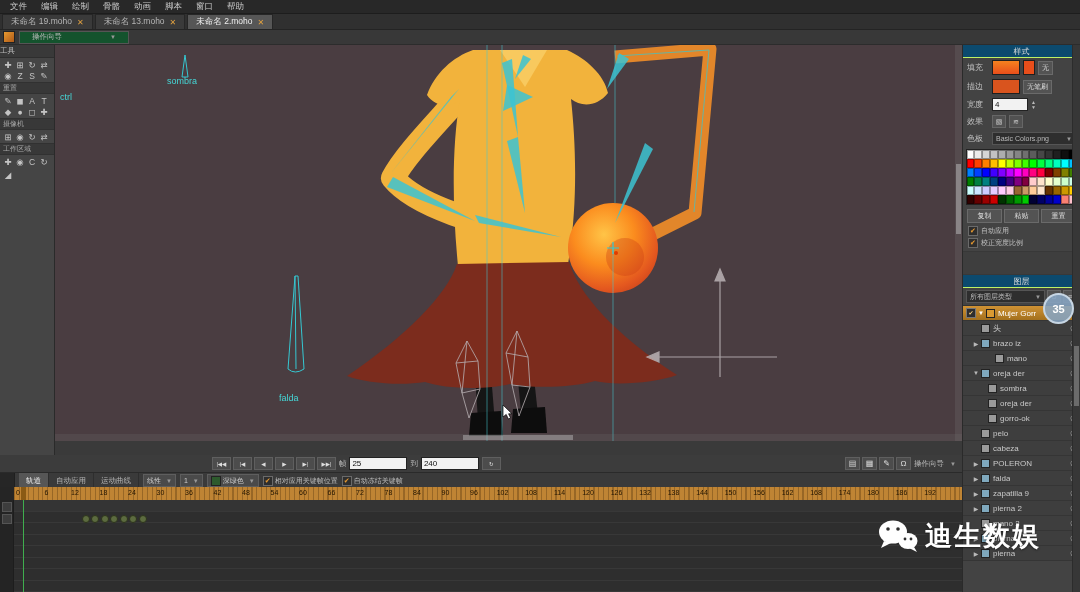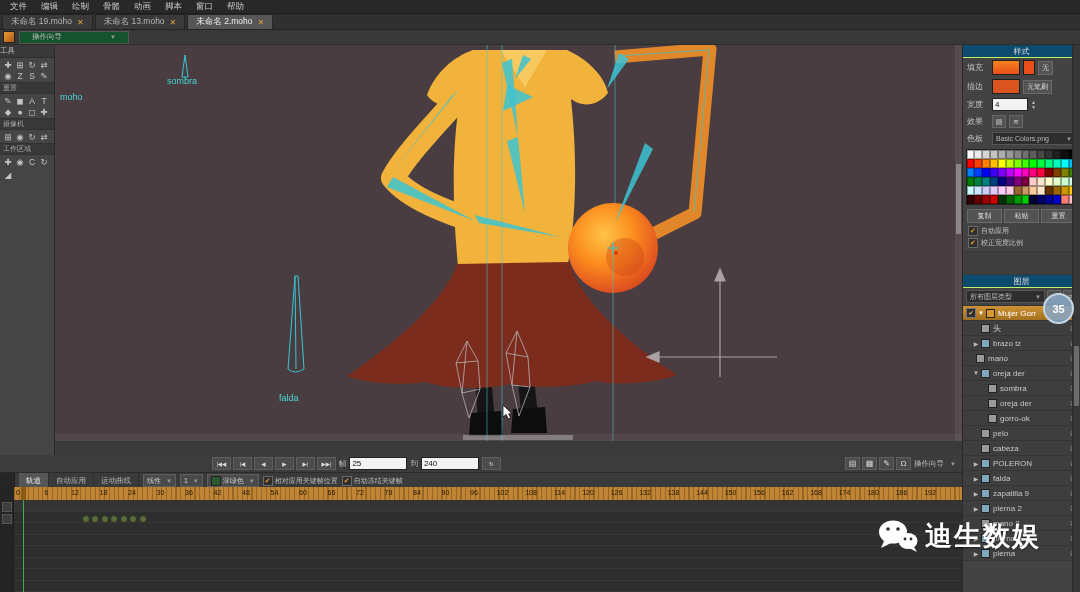--- a/index.html
+++ b/index.html
@@ -277,21 +277,21 @@
         <g transform="translate(448,360)">
           <polygon points="0,0 0,12 3.2,9.4 5.4,14 7.6,13 5.6,8.8 9,8.8" fill="#fff" stroke="#000" stroke-width="0.7"></polygon>
         </g>
       </svg>
       <div class="cv-scroll-v">
           <div class="thumb"></div>
         </div>
       <div class="cv-scroll-h">
           <div class="thumb"></div>
         </div>
-    <div class="canvas-label" style="left: 112px; top: 31px;">sombra</div><div class="canvas-label" style="left: 5px; top: 47px;">moho</div><div class="canvas-label" style="left: 224px; top: 348px;">falda</div></div>
+    <div class="canvas-label" style="left: 112px; top: 31px;">sombra</div><div class="canvas-label" style="left: 5px; top: 47px;">ctrl</div><div class="canvas-label" style="left: 224px; top: 348px;">falda</div></div>
   </div>
 </div>
 
 <div id="right-panel">
   <div class="panel-title">
     <span>样式</span>
   </div>
   <div class="sp-row">
     <span class="sp-label">填充</span>
     <span class="swatch" style="background: linear-gradient(rgb(245, 130, 31), rgb(232, 78, 27));"></span>
@@ -447,21 +447,21 @@
         <span class="lr-icon layer"></span>
         <span class="lr-name">头</span>
         <span class="lr-vis">∅</span>
       </div>
       <div class="layer-row" style="padding-left: 9px;">
         <span class="lr-arrow">▶</span>
         <span class="lr-icon group"></span>
         <span class="lr-name">brazo iz</span>
         <span class="lr-vis">∅</span>
       </div>
-      <div class="layer-row" style="padding-left: 4px;">
+      <div class="layer-row" style="padding-left: 23px;">
         <span class="lr-arrow"> </span>
         <span class="lr-icon layer"></span>
         <span class="lr-name">mano</span>
         <span class="lr-vis">∅</span>
       </div>
       <div class="layer-row" style="padding-left: 9px;">
         <span class="lr-arrow">▼</span>
         <span class="lr-icon group"></span>
         <span class="lr-name">oreja der</span>
         <span class="lr-vis">∅</span>

